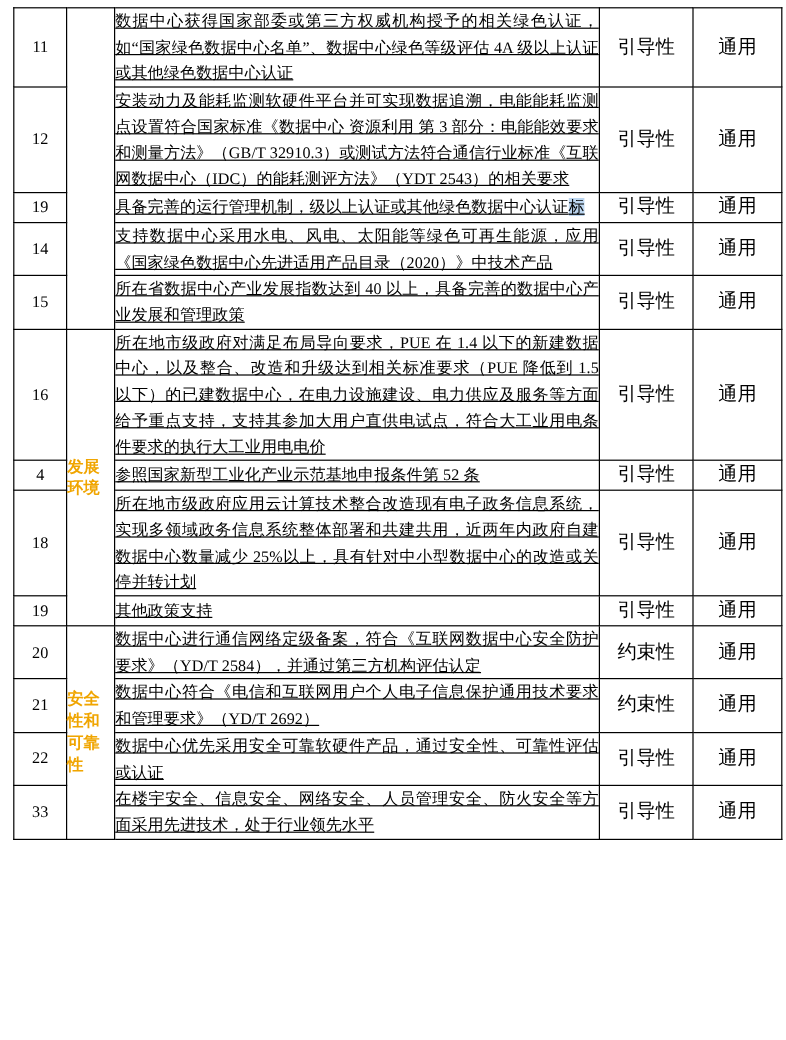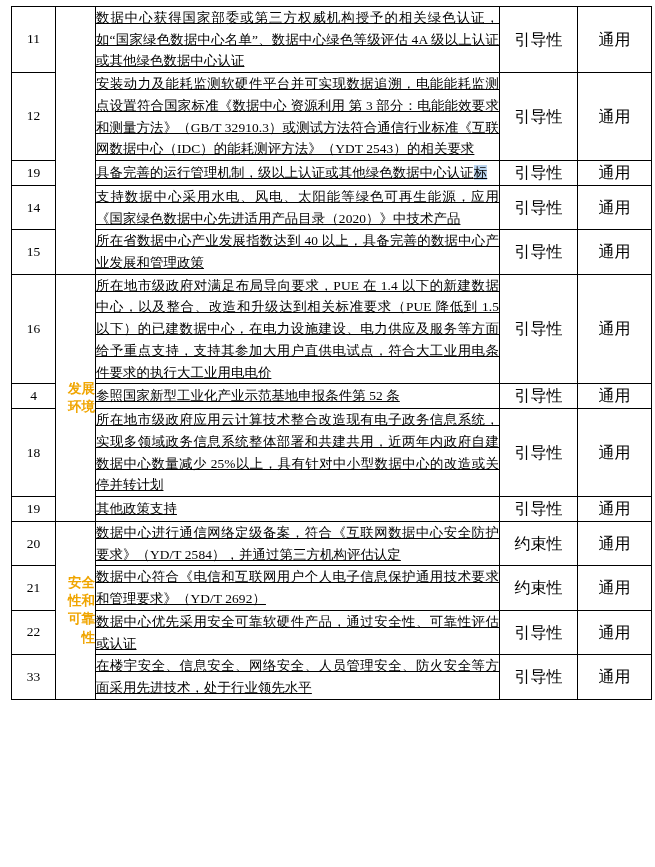--- a/index.html
+++ b/index.html
@@ -38,21 +38,21 @@
   col.c-desc  { width: 404px; }
   col.c-type  { width: 78px; }
   col.c-apply { width: 74px; }
 
   td.no {
     text-align: center;
     font-size: 13.5px;
     line-height: 1.5;
   }
   td.cat {
-    text-align: right;
+    text-align: left;
     font-size: 13.5px;
     line-height: 1.35;
     font-weight: bold;
     color: #f0a500;
     padding: 0 4px;
     word-break: break-all;
     margin-left: 36px;
   }
   td.cat.blank { color: transparent; }
   td.desc {

